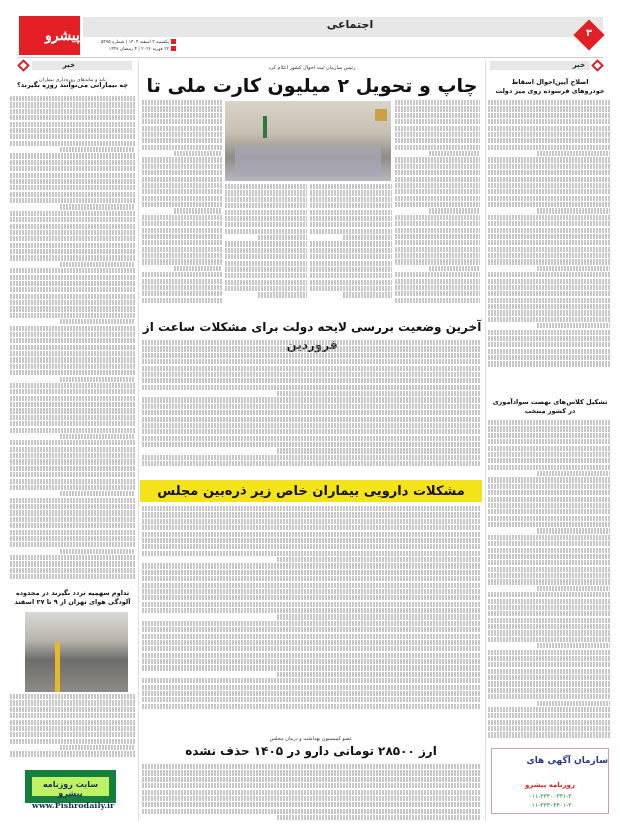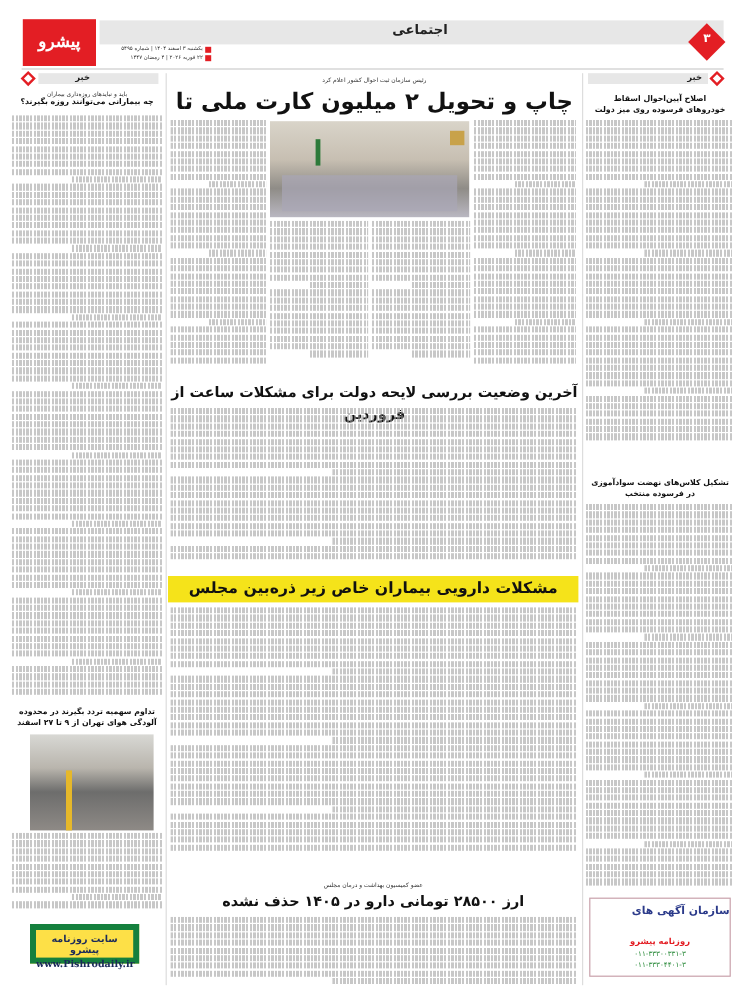--- a/index.html
+++ b/index.html
@@ -1,40 +1,40 @@
 <!DOCTYPE html>
 <html><head>
 <meta charset="utf-8">
 <style>
 *{box-sizing:border-box;margin:0;padding:0}
 html,body{width:620px;height:837px;background:#fff;overflow:hidden}
 body{font-family:"DejaVu Sans",sans-serif;color:#222;direction:rtl;position:relative}
 .abs{position:absolute}
 .header-bar{left:83px;top:17px;width:520px;height:20px;background:#e7e7e7}
 .section-title{left:240px;top:18px;width:220px;text-align:center;font-size:11px;font-weight:bold;direction:rtl}
-.logo{left:19px;top:16px;width:61px;height:39px;background:#e31e24;color:#fff;text-align:center;font-family:"DejaVu Serif",serif;font-size:14px;font-weight:bold;line-height:39px}
+.logo{left:19px;top:16px;width:61px;height:39px;background:#e31e24;color:#fff;font-family:"DejaVu Serif",serif;font-size:14px;font-weight:bold;line-height:39px}
 .date-block{left:96px;top:38px;width:80px;font-size:4.5px;line-height:7px;color:#333;direction:rtl}
 .date-line{display:flex;align-items:center;gap:2px;justify-content:flex-start}
 .date-line .sq{width:5px;height:5px;background:#e31e24;display:inline-block}
 .page-badge{left:578px;top:24px;width:22px;height:22px;background:#e31e24;transform:rotate(45deg)}
 .page-num{left:578px;top:27px;width:22px;text-align:center;color:#fff;font-size:10px;font-weight:bold}
 .hr-top{left:18px;top:57px;width:585px;height:1px;background:#ccc}
 .col-head{height:9px;background:#e7e7e7;top:61px}
 .col-head-label{font-size:7px;font-weight:bold;top:61px}
 .diamond{width:9px;height:9px;border:2px solid #e31e24;transform:rotate(45deg);background:#fff;top:61px}
 .text-block{font-size:3.4px;line-height:5.2px;color:#555;text-align:justify;direction:rtl;overflow:hidden}
 .text-block .ln{display:block;height:5.2px;background:repeating-linear-gradient(90deg,#9a9a9a 0 2px,transparent 2px 3px);opacity:.55;margin-bottom:1.2px}
 .vline{width:1px;background:#ddd}
 .headline{font-weight:bold;text-align:center;direction:rtl;color:#111}
 .kicker{font-size:5px;text-align:center;direction:rtl;color:#333}
 .photo{background:linear-gradient(180deg,#d9d4c9 0%,#c7bfb2 40%,#8f8c87 70%,#b9b7c1 100%)}
 .photo-street{background:linear-gradient(180deg,#d8d8d4 0%,#b9b5ad 35%,#6d6d6c 60%,#8e8a86 100%)}
 .yellow{background:#f5e31a}
 .ad-box{border:1px solid #c9a1ab;background:#fff}
-.web-box{background:#fde047;border:5px solid #15803d}
+.web-box{background:#bef264;border:7px solid #15803d}
 .sub-head{font-size:6.5px;font-weight:bold;text-align:center;direction:rtl;color:#111;line-height:9px}
 </style>
 </head>
 <body>
 
 <div class="abs header-bar"></div>
 <div class="abs section-title">اجتماعی</div>
 <div class="abs logo"><span>پیشرو</span></div>
 <div class="abs date-block">
   <div class="date-line">
@@ -96,21 +96,21 @@
     <span class="ln" style="width: 60%;"></span>
     <span class="ln"></span>
     <span class="ln"></span>
     <span class="ln"></span>
     <span class="ln"></span>
     <span class="ln"></span>
     <span class="ln"></span>
   </div>
 <div class="abs sub-head" style="left:490px;top:398px;width:120px">
   <div>تشکیل کلاس‌های نهضت سوادآموزی</div>
-  <div>در فرسوده منتخب</div>
+  <div>در کشور منتخب</div>
 </div>
 <div class="abs text-block" style="left:488px;top:420px;width:122px;height:320px">
     <span class="ln"></span>
     <span class="ln"></span>
     <span class="ln"></span>
     <span class="ln"></span>
     <span class="ln"></span>
     <span class="ln"></span>
     <span class="ln"></span>
     <span class="ln"></span>

